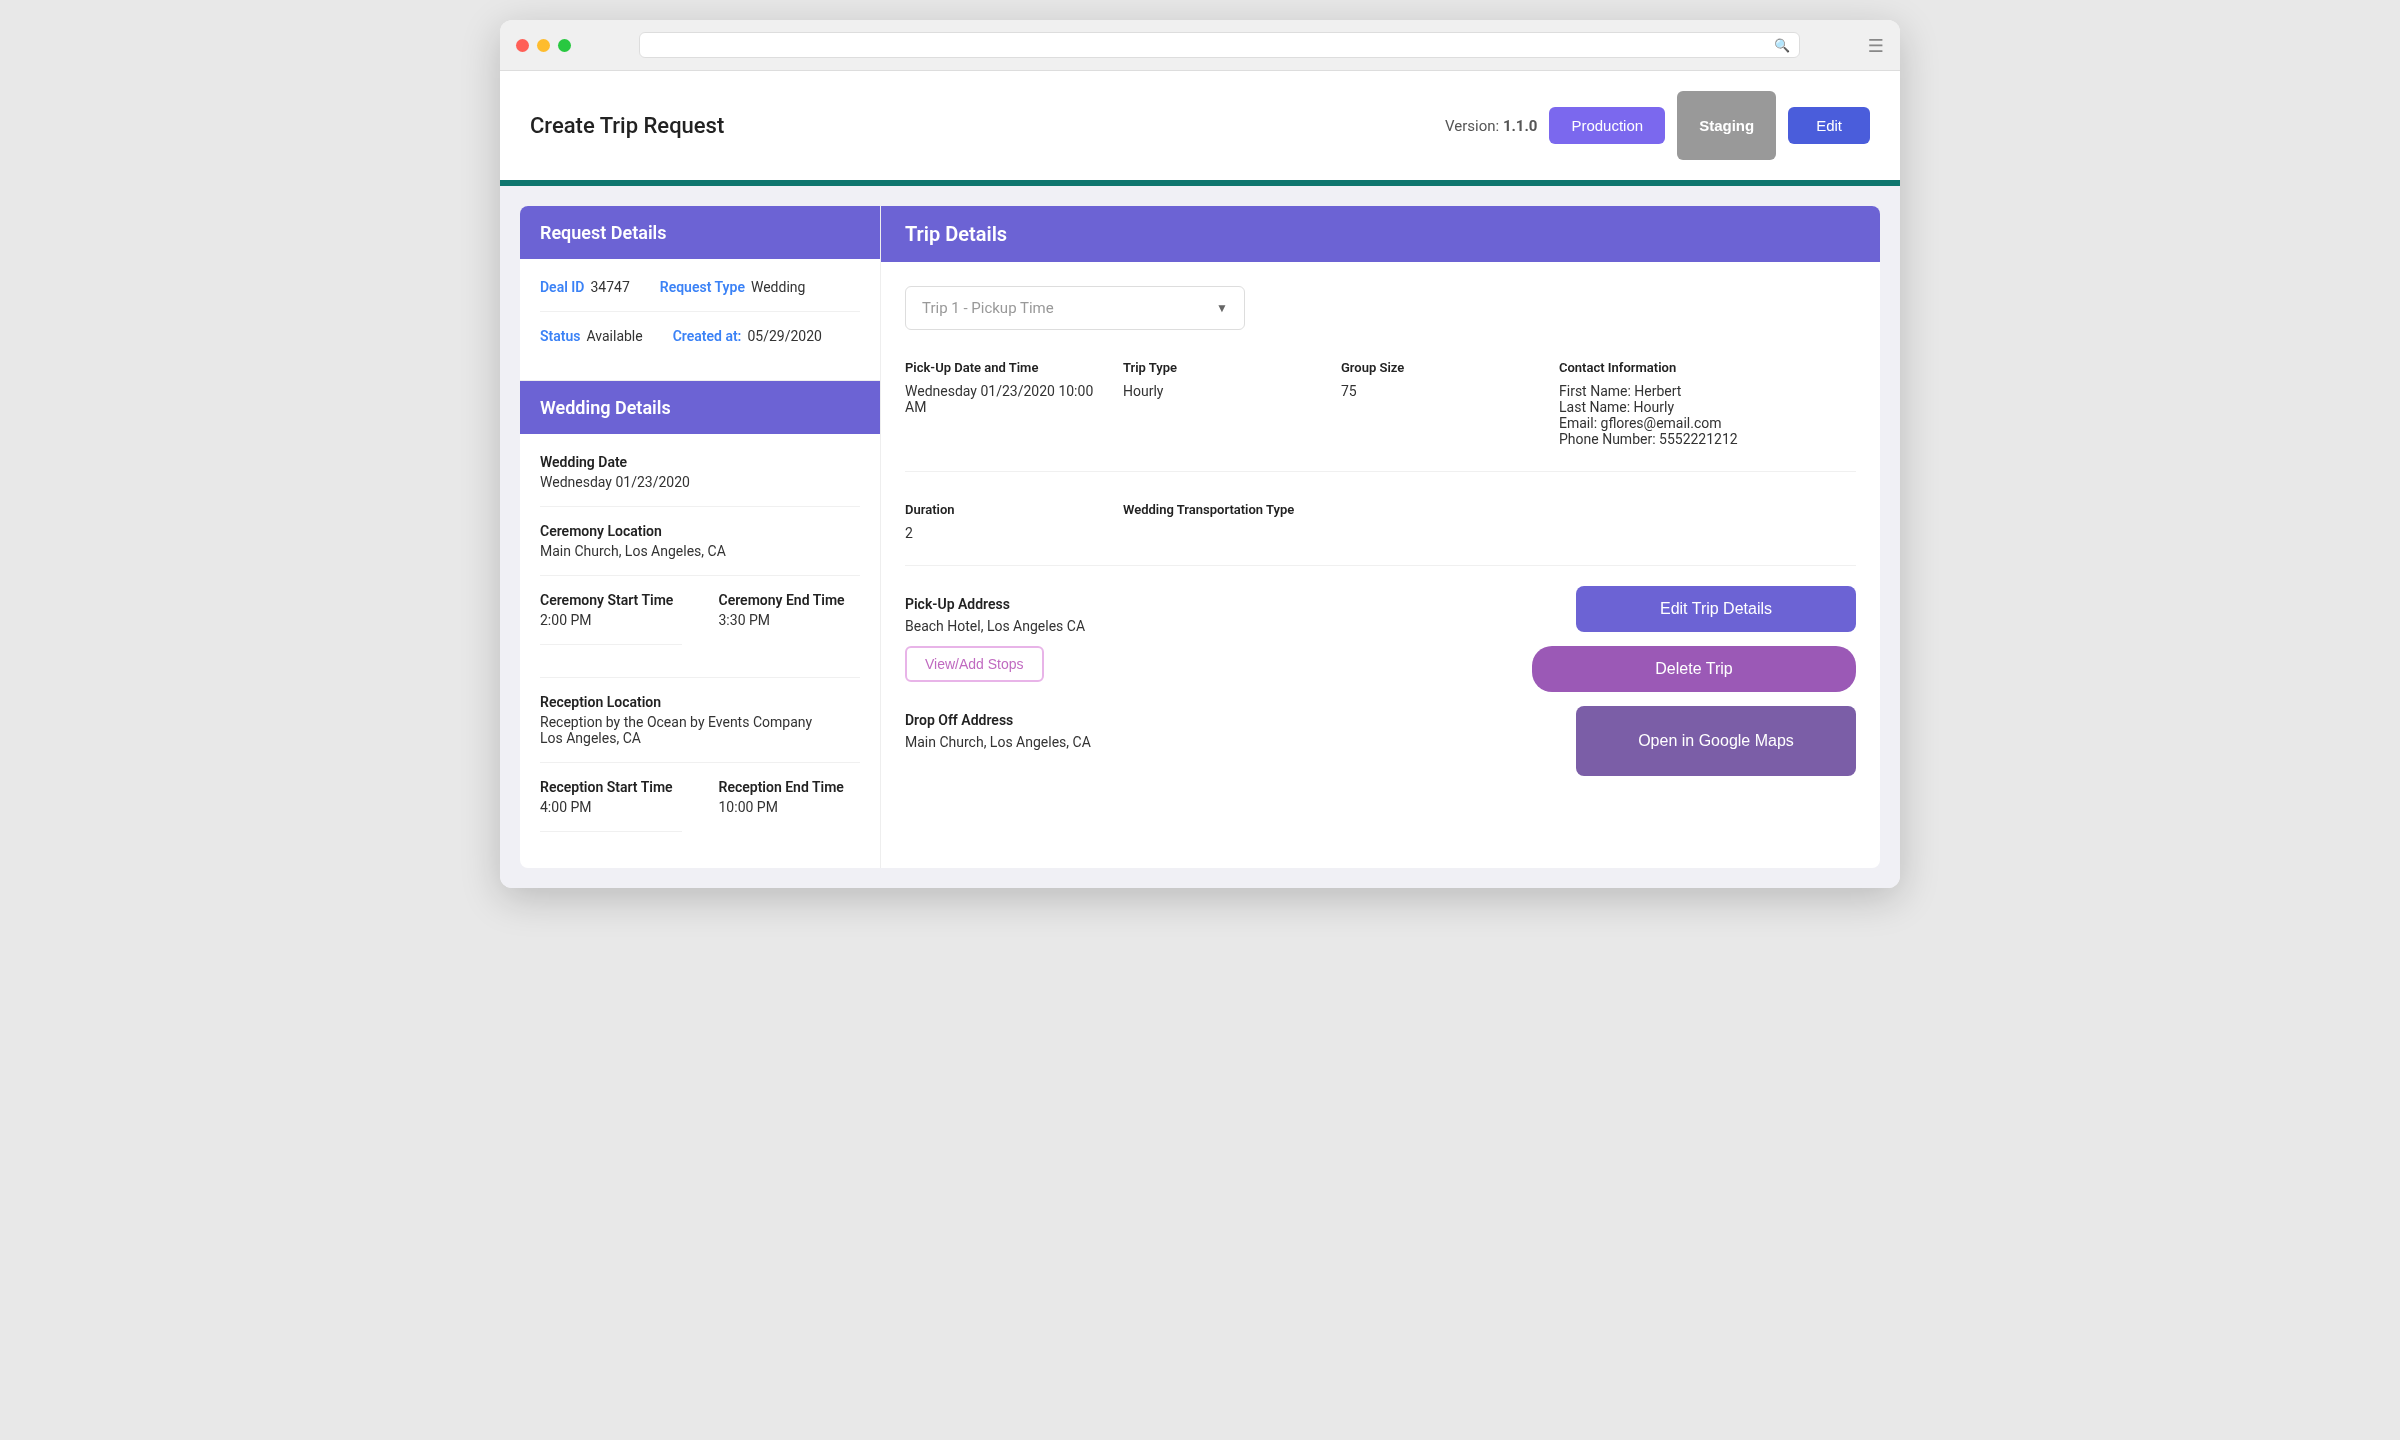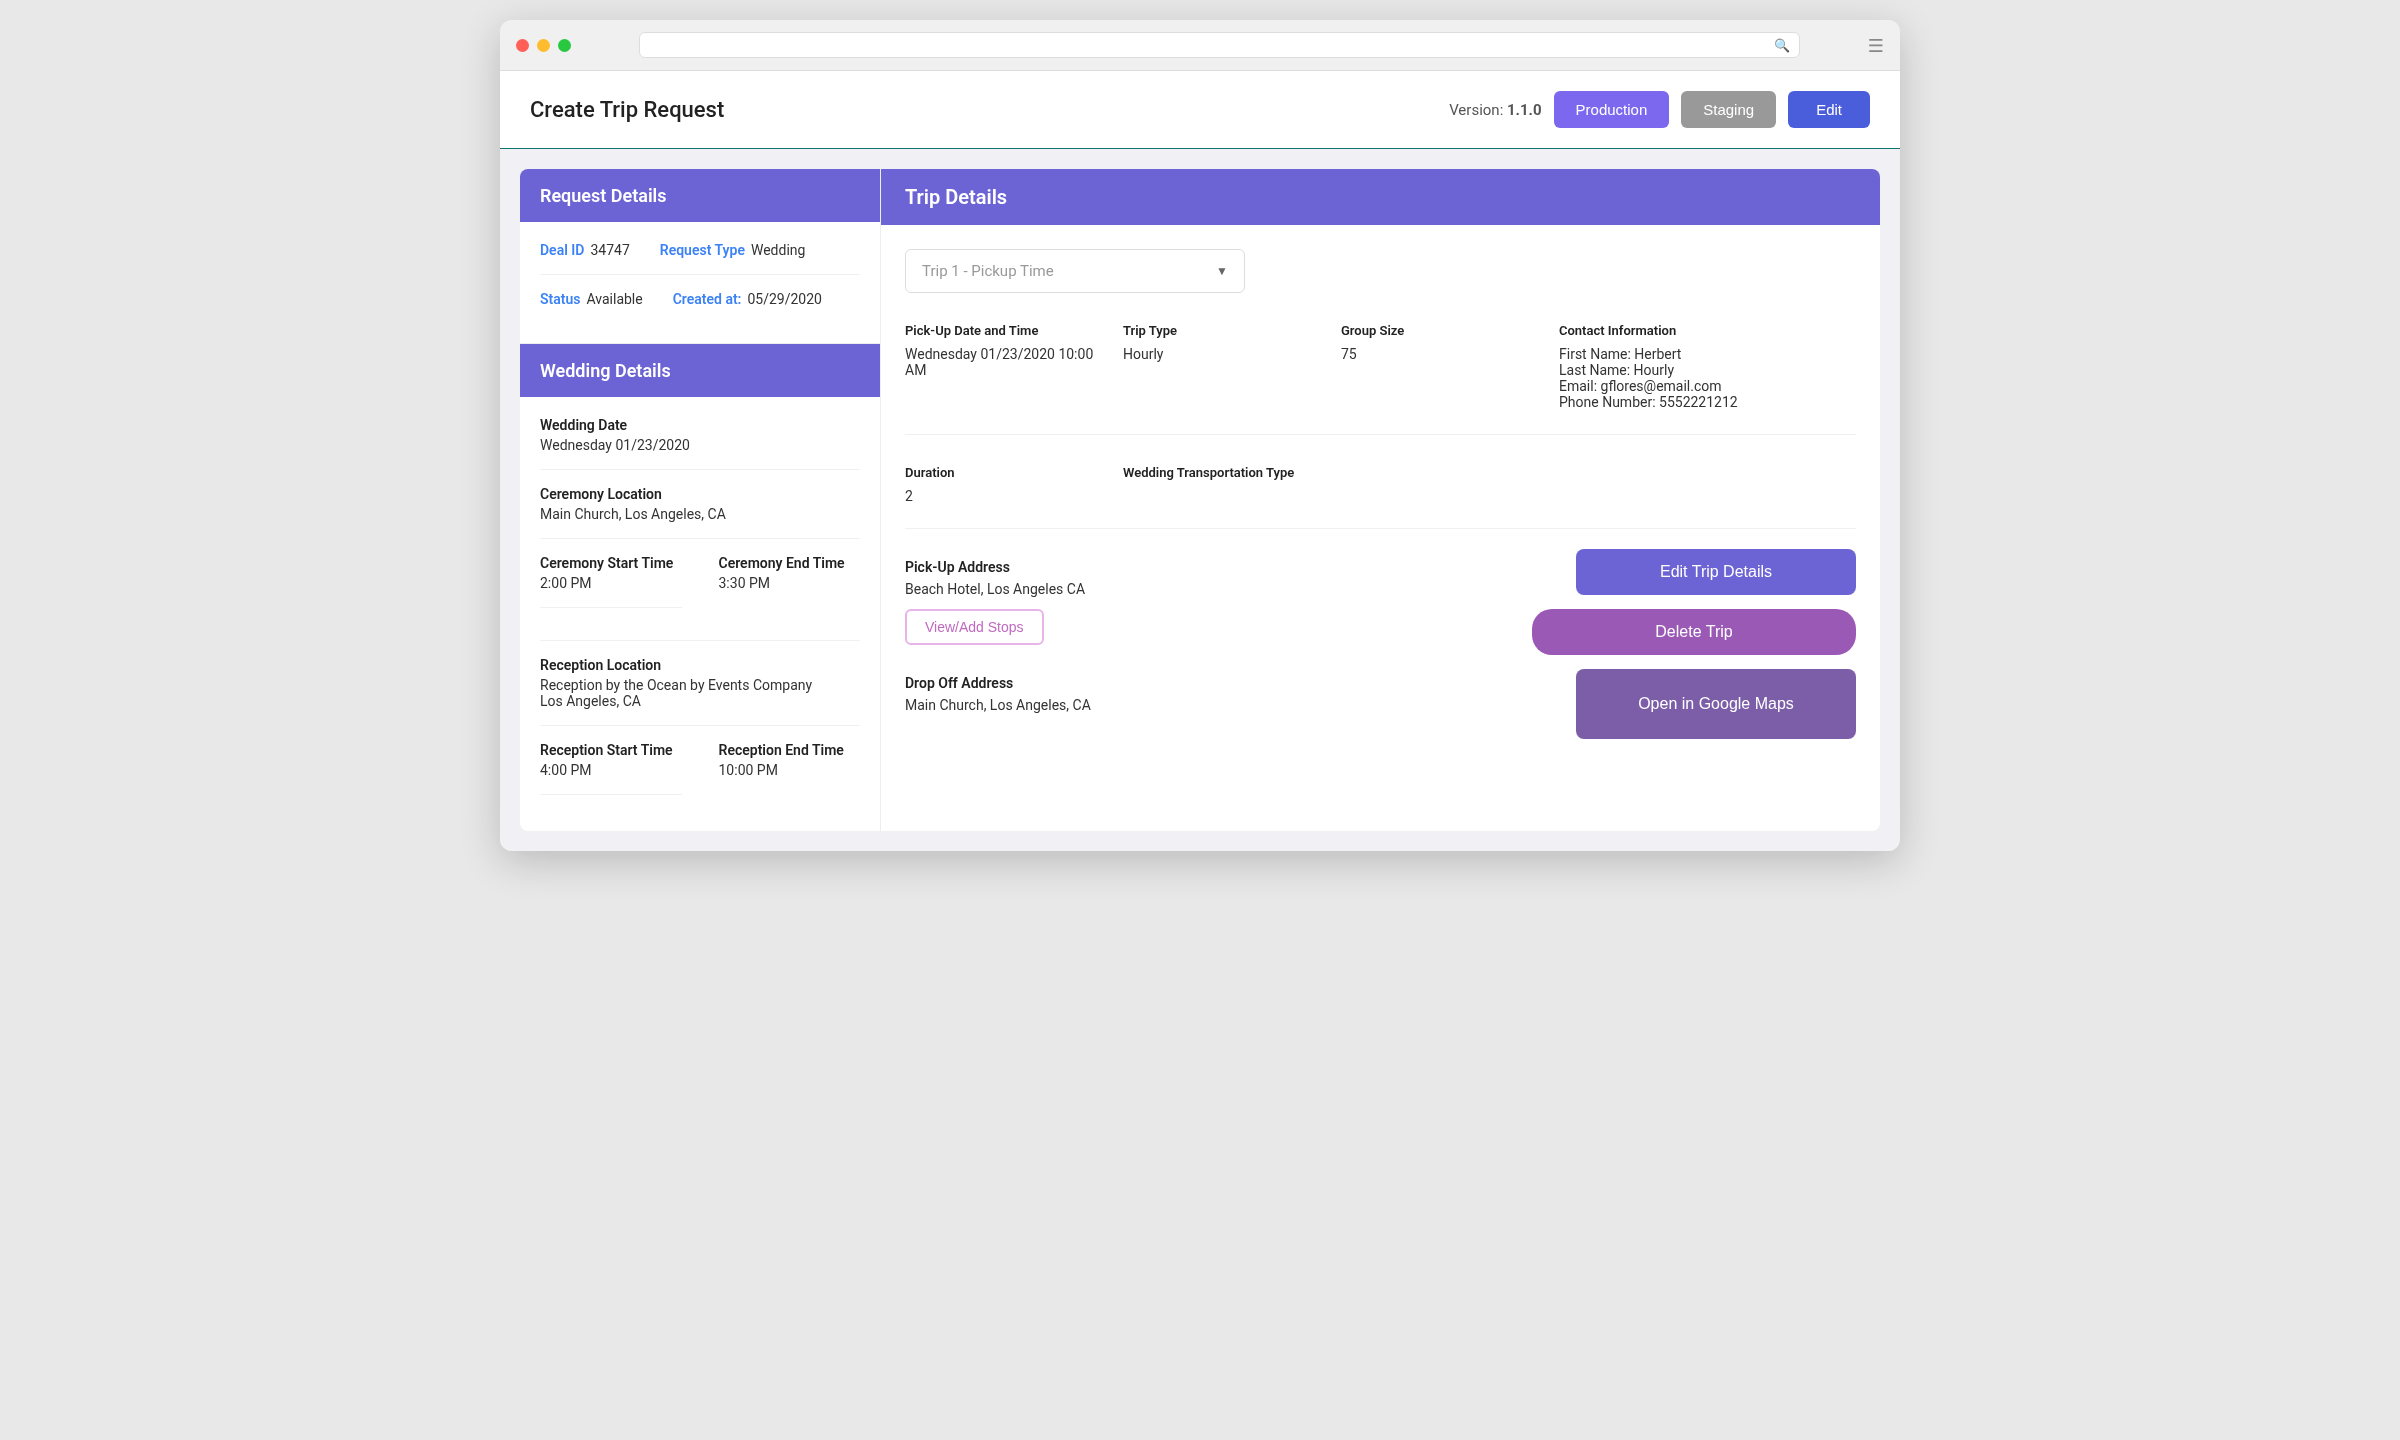--- a/index.html
+++ b/index.html
@@ -55,21 +55,21 @@
       font-size: 18px;
     }
 
     
     .app-header {
       background: white;
       padding: 20px 30px;
       display: flex;
       align-items: center;
       justify-content: space-between;
-      border-bottom: 1px solid #0f766e;
+      border-bottom: 6px solid #0f766e;
     }
 
     .app-title {
       font-size: 22px;
       font-weight: 500;
       color: #222;
     }
 
     .header-right {
       display: flex;
@@ -94,25 +94,25 @@
       border-radius: 6px;
       font-size: 15px;
       cursor: pointer;
       font-weight: 500;
     }
 
     .btn-staging {
       background: #999;
       color: white;
       border: none;
-      padding: 10px 22px;
+      padding: 26px 22px;
       border-radius: 6px;
       font-size: 15px;
       cursor: pointer;
-      font-weight: 400;
+      font-weight: 700;
     }
 
     .btn-edit-header {
       background: #4a5ddb;
       color: white;
       border: none;
       padding: 10px 28px;
       border-radius: 6px;
       font-size: 15px;
       cursor: pointer;

